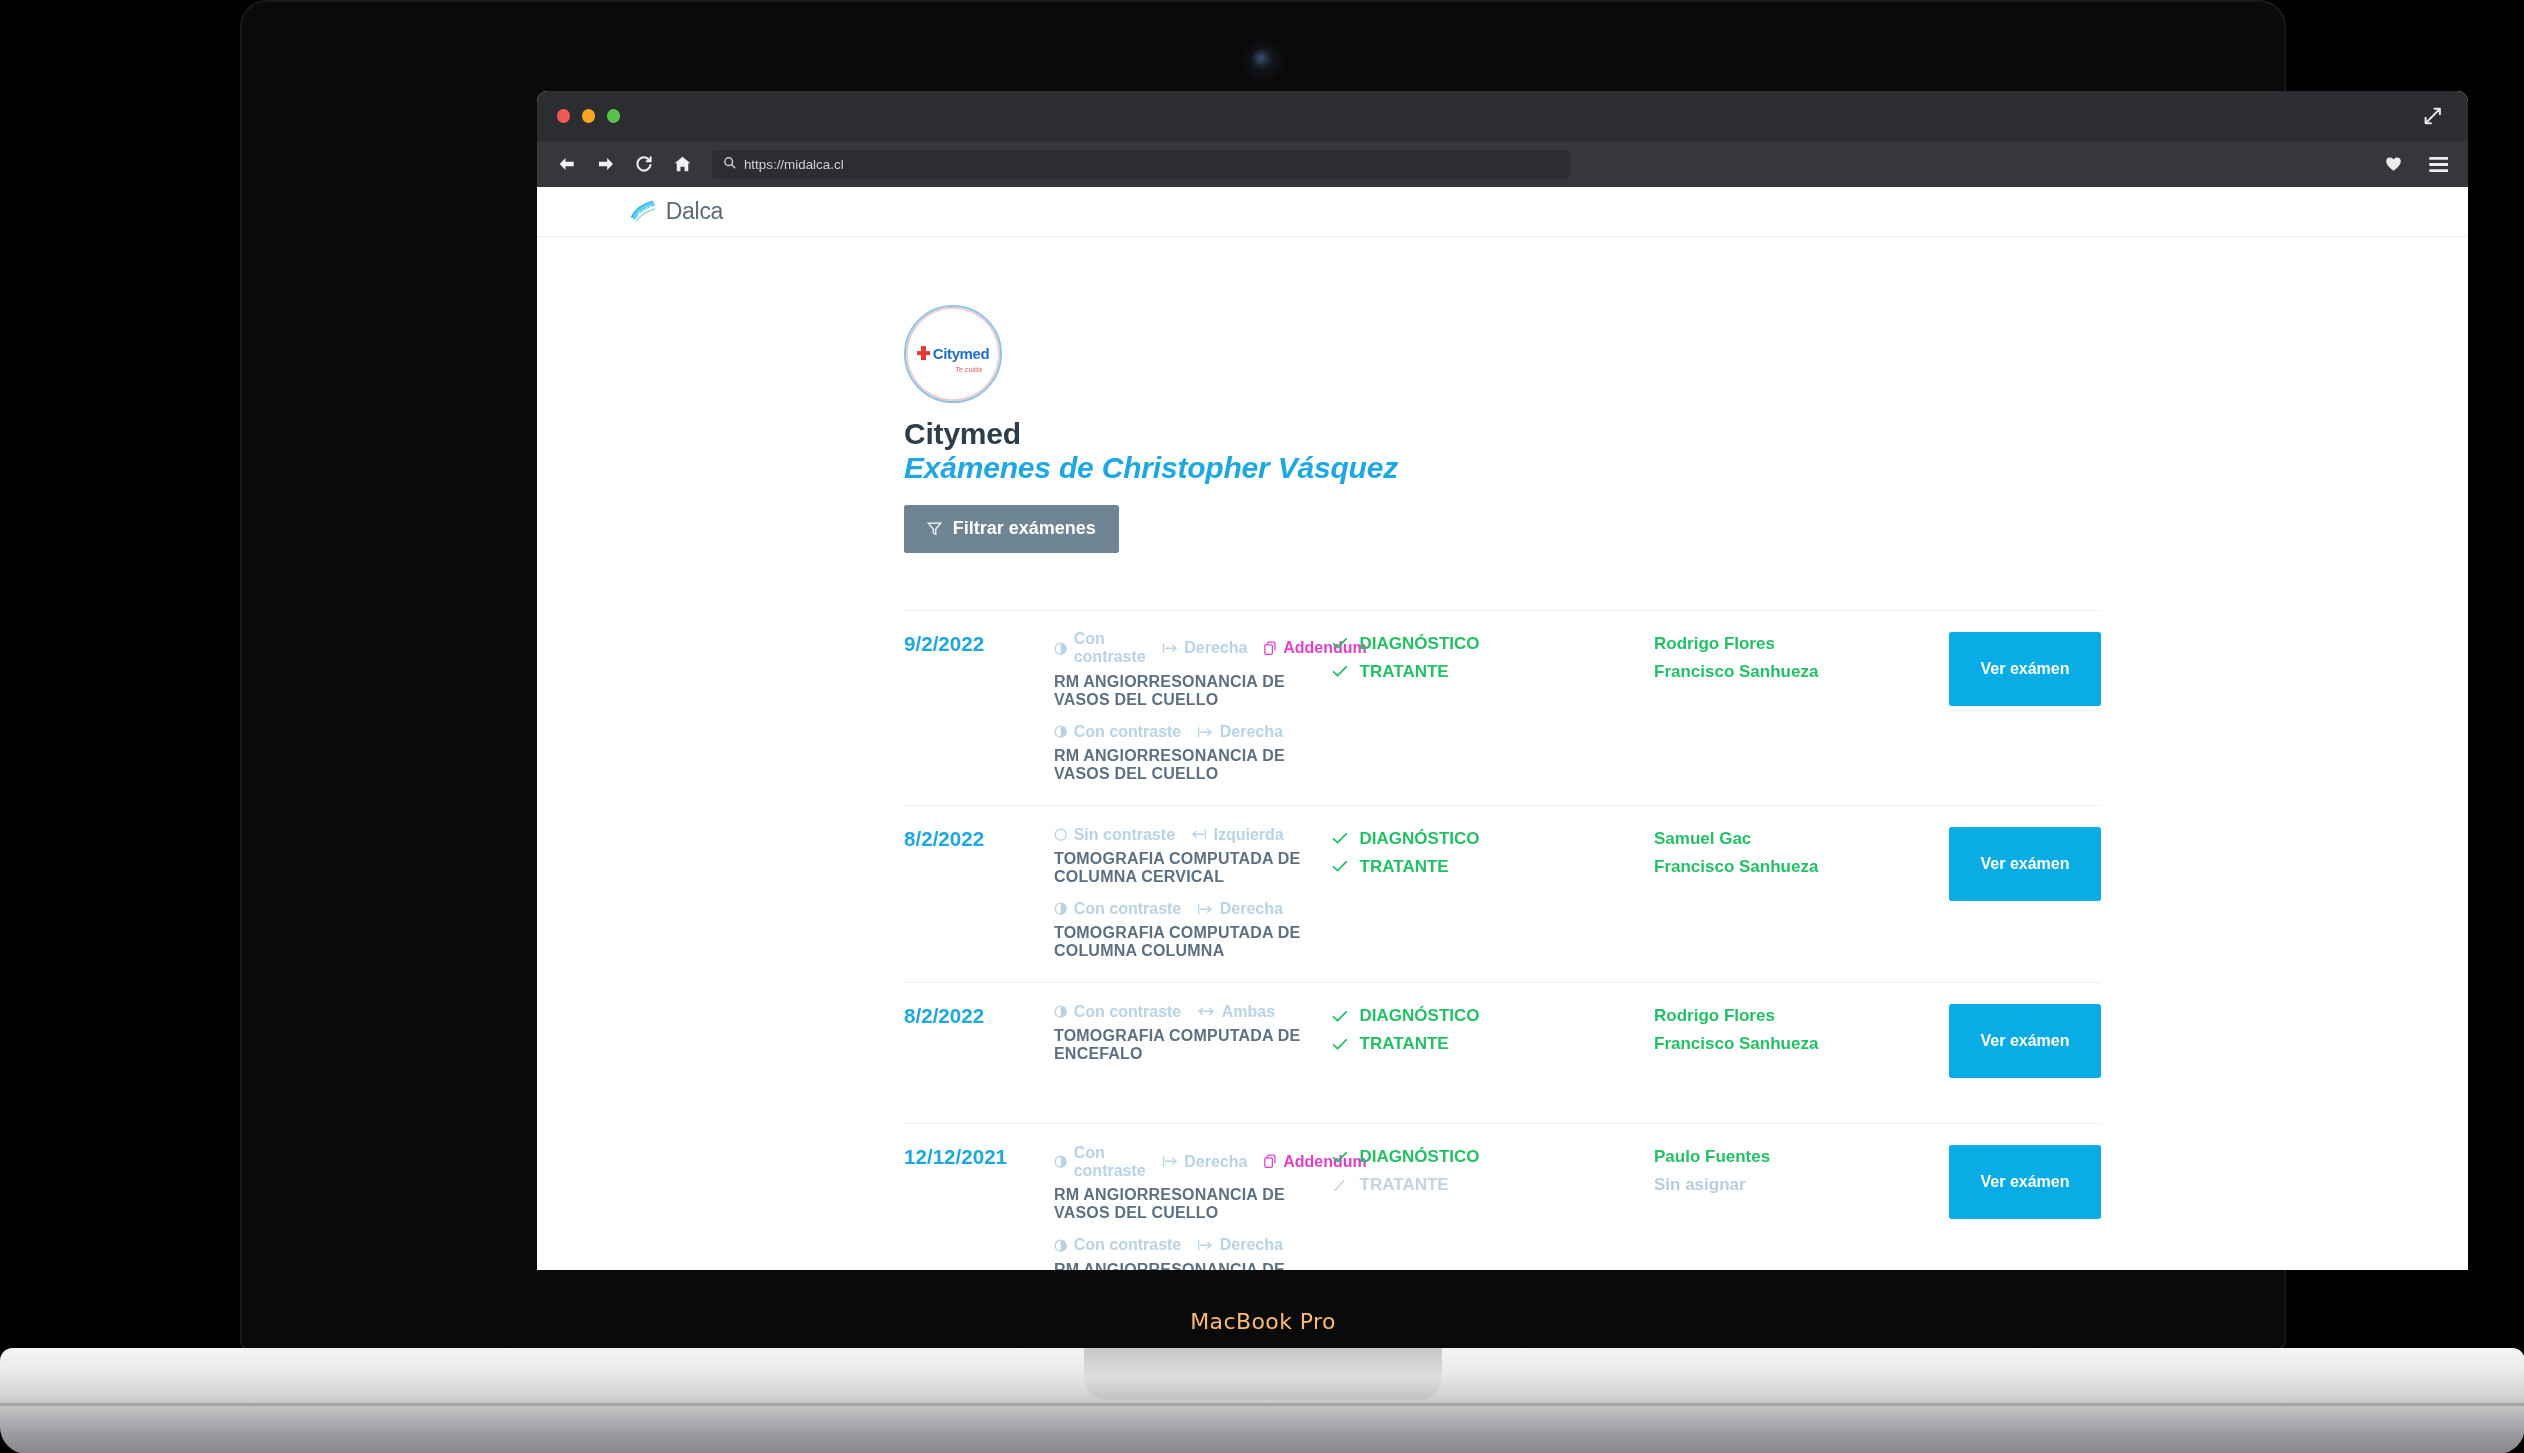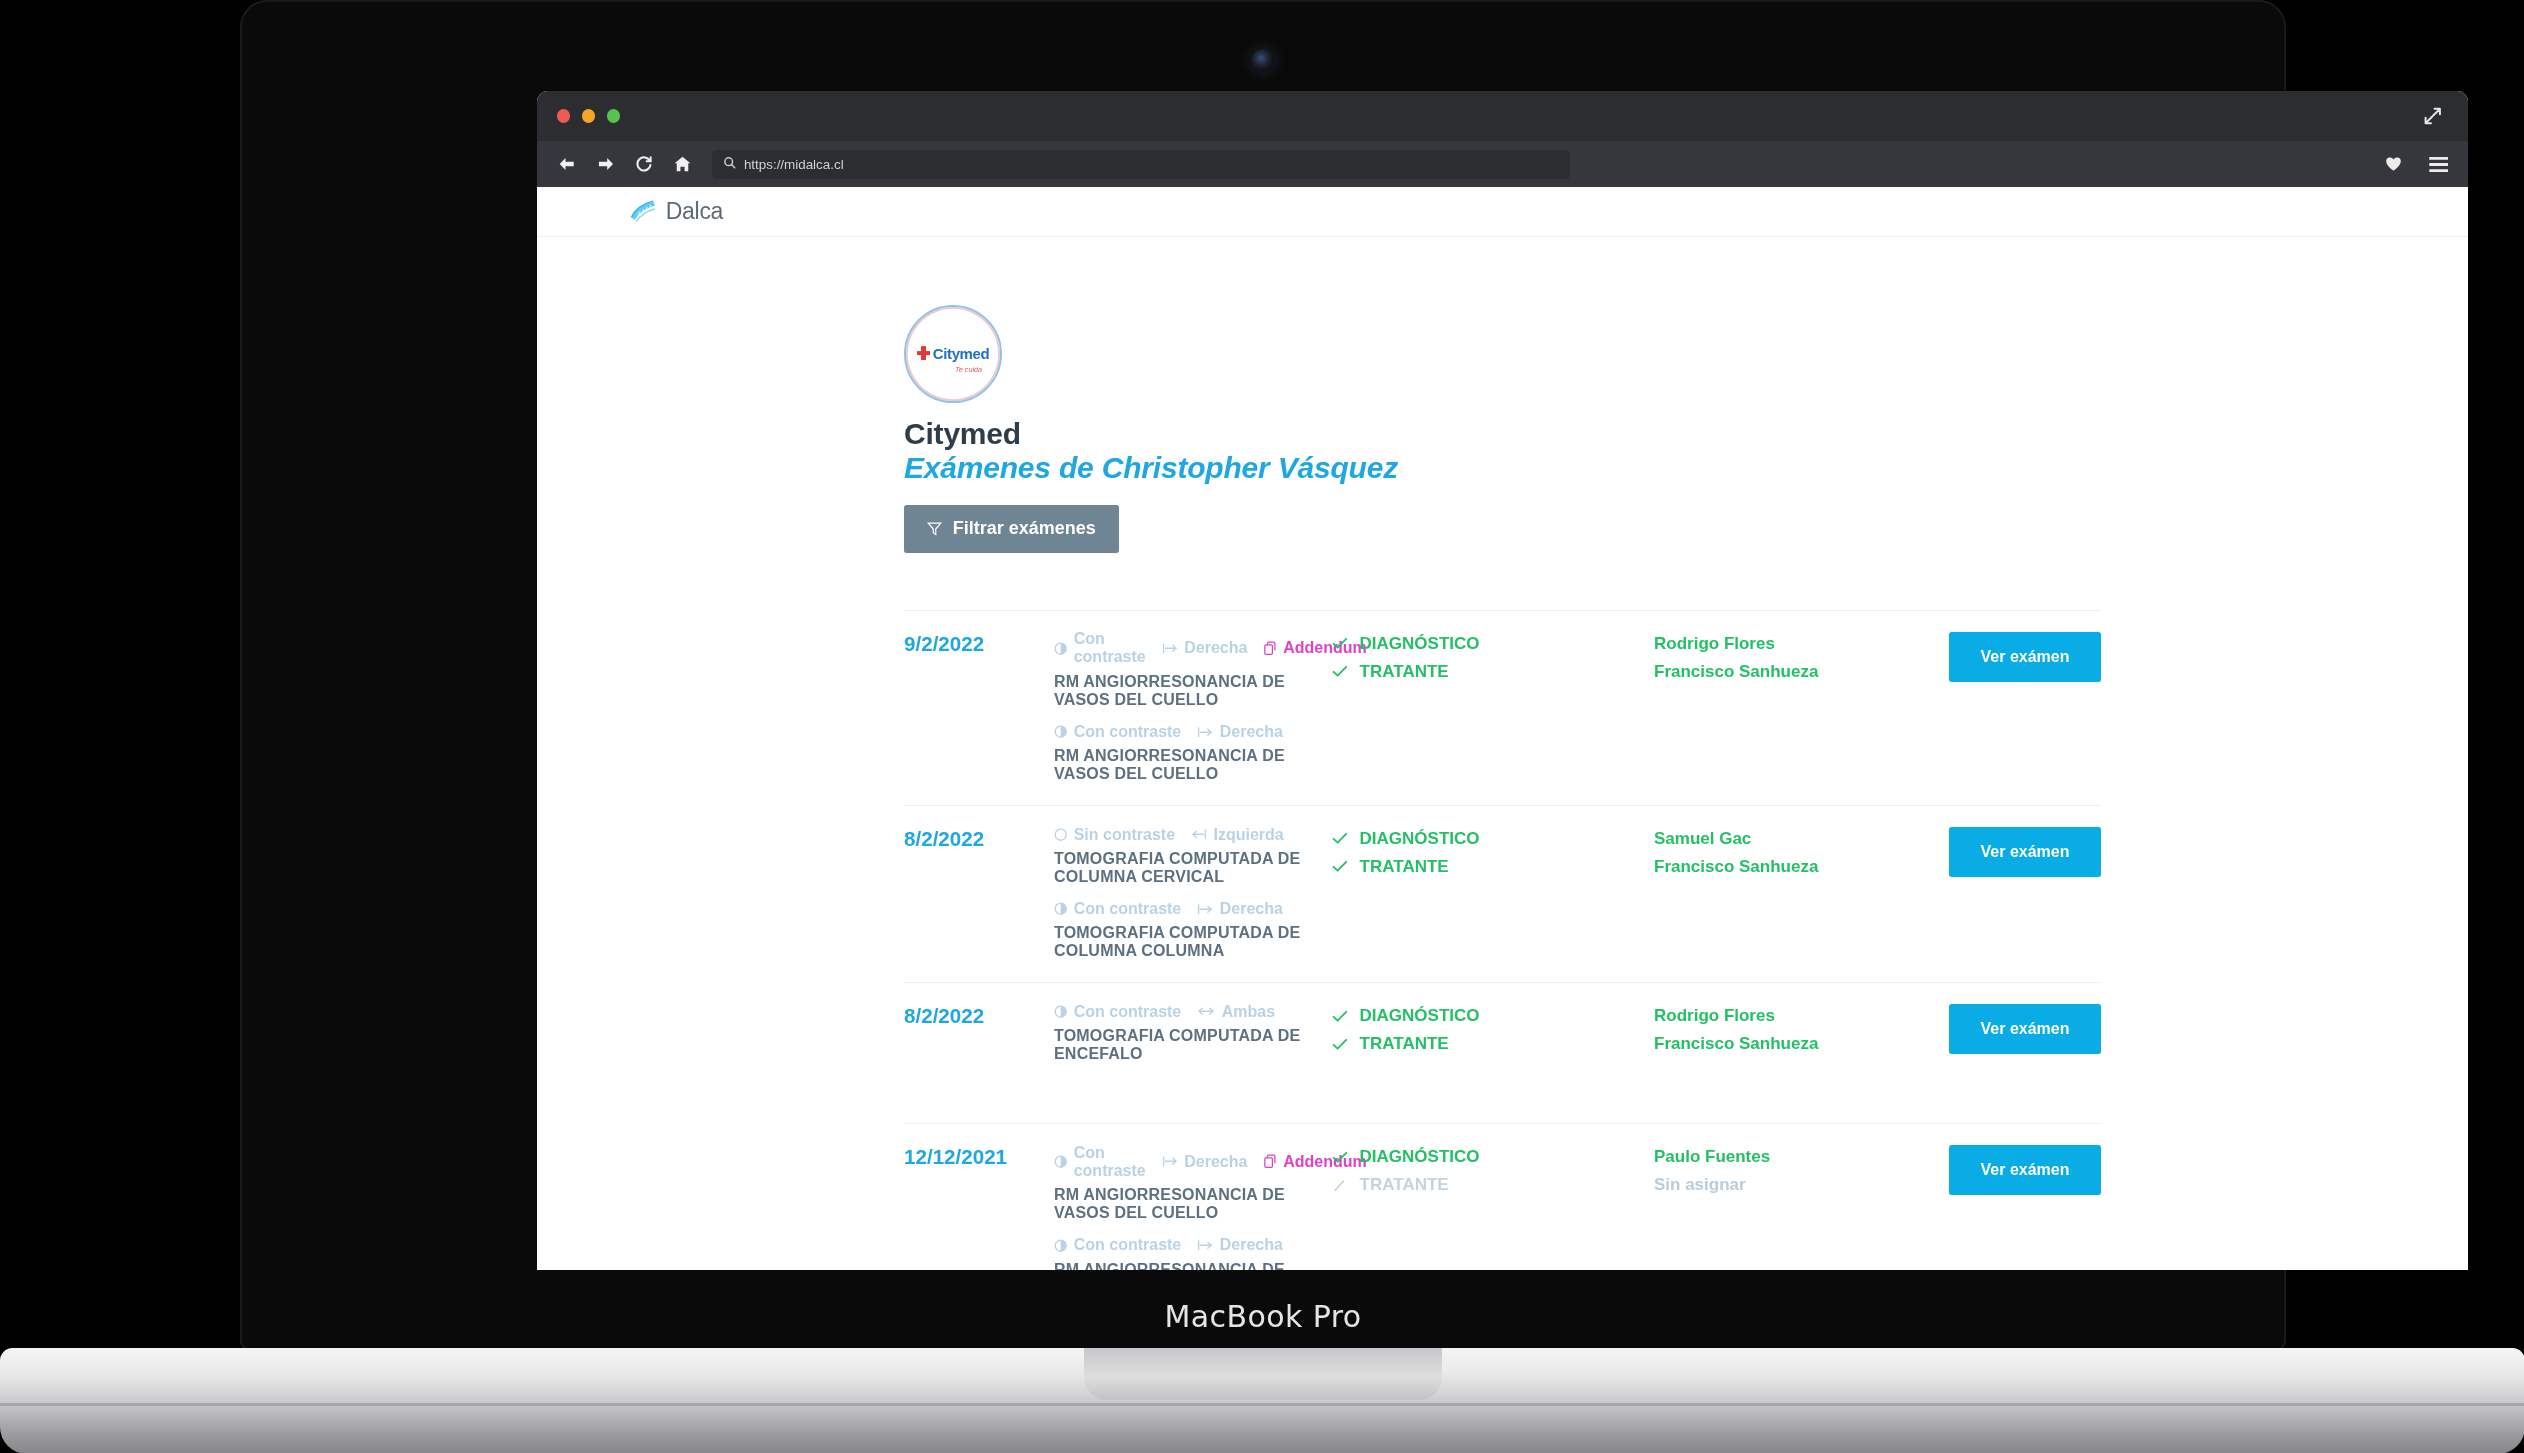--- a/index.html
+++ b/index.html
@@ -23,22 +23,22 @@
   }
   .webcam {
     position: absolute; left: 50%; top: 49px; transform: translateX(-50%);
     width: 23px; height: 23px; border-radius: 50%;
     background: radial-gradient(circle at 42% 40%, #36507a 0%, #1d2531 38%, #111319 62%, #0b0b0d 100%);
     box-shadow: 0 0 9px 4.5px rgba(30,35,45,.55);
   }
   .macbook-label {
     position: absolute; left: 0; right: 0; bottom: 16px;
     text-align: center;
-    color: #e5e5e5;
-    font-size: 30px;
+    color: #fdba74;
+    font-size: 22px;
     letter-spacing: 0.4px;
     font-family: "DejaVu Sans", sans-serif;
   }
 
   .laptop-base {
     position: absolute;
     left: 0px; top: 1348px;
     width: 2525px; height: 106px;
     background: linear-gradient(180deg, #f4f4f5 0%, #e9e9ea 24%, #d6d6d8 42%, #bcbcbf 60%, #9b9b9f 82%, #85858a 100%);
     border-radius: 12.5px 12.5px 27px 27px;
@@ -238,21 +238,21 @@
 
   .col-action {
     width: 152px; flex: 0 0 152px;
     display: flex; justify-content: flex-end;
     padding-top: 1.8px;
   }
   .view-btn {
     background: #09ace4;
     color: #fff;
     border: none; border-radius: 2.7px;
-    padding: 16px 0;
+    padding: 28px 0;
     width: 152px;
     font-size: 16px; font-weight: bold;
     font-family: "Liberation Sans", sans-serif;
     cursor: pointer;
   }
 </style>
 </head>
 <body>
 
 <div class="stage">

